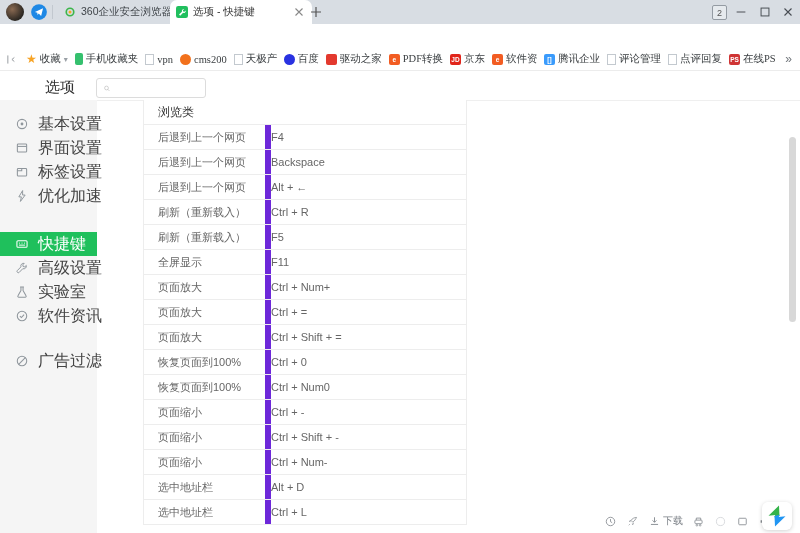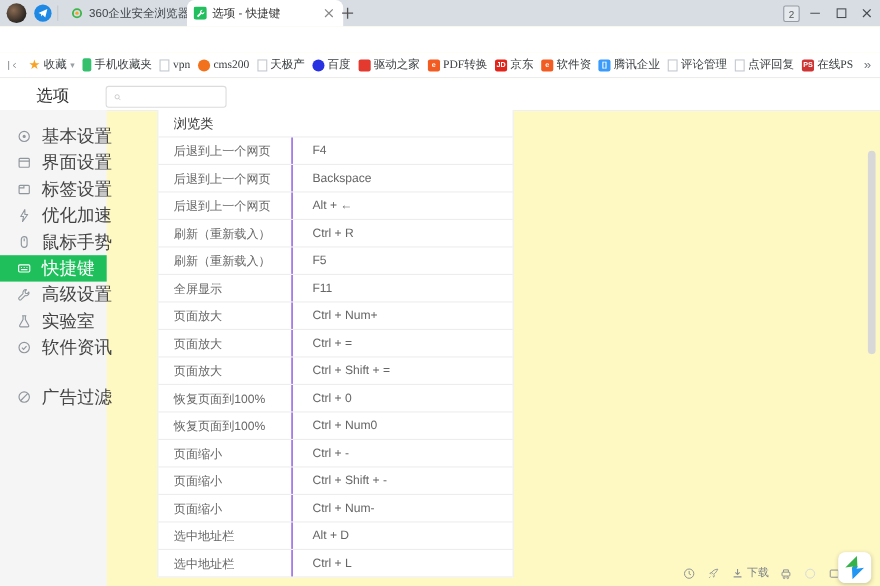--- a/index.html
+++ b/index.html
@@ -1,16 +1,16 @@
 <!DOCTYPE html>
 <html><head>
 <meta charset="utf-8">
 <style>
   html,body{margin:0;padding:0;background:#e9e9e9;}
-  #root{position:relative;width:800px;height:533px;background:#fef9c3;overflow:hidden;
+  #root{position:relative;width:800px;height:533px;background:#ffffff;overflow:hidden;
         font-family:"Liberation Sans","DejaVu Sans",sans-serif;color:#333;}
   .abs{position:absolute;}
   .flex{display:flex;align-items:center;}
   .ic{display:inline-flex;align-items:center;justify-content:center;}
   .ic svg{display:block;}
 
   
   .tabbar{left:0;top:0;width:800px;height:24px;background:#d8dde3;}
   .avatar{left:6px;top:3px;width:18px;height:18px;border-radius:50%;
           background:radial-gradient(circle at 35% 35%,#8a6a52,#2b2722 70%);}
@@ -48,48 +48,48 @@
   .bstar{color:#f7a325;font-size:12px;line-height:12px;}
   .bpage{width:9px;height:11px;border:1px solid #c3c9cf;background:#fff;box-sizing:border-box;}
   .bphone{width:8px;height:12px;border-radius:2px;background:#35c06e;}
   .bsq{width:11px;height:11px;color:#fff;font-size:6.5px;font-weight:bold;
        display:flex;align-items:center;justify-content:center;flex:0 0 auto;}
   .bcaret{color:#9aa0a6;font-size:8px;}
   .bmore{position:absolute;right:5px;top:52px;font-size:12px;color:#70757a;background:#fff;padding:0 3px;}
 
   
   .pheader{left:0;top:71px;width:800px;height:29px;background:#fff;border-bottom:1px solid #efefef;}
-  .ptitle{left:33px;top:78px;font-size:15px;color:#333;}
+  .ptitle{left:45px;top:78px;font-size:15px;color:#333;}
   .psearch{left:96px;top:78px;width:110px;height:20px;border:1px solid #dcdcdc;border-radius:3px;
            background:#fff;display:flex;align-items:center;padding:0 6px;gap:4px;box-sizing:border-box;}
   .psearch input{border:none;outline:none;width:80px;font-size:10px;background:transparent;font-family:inherit;}
 
   
   .sidebar{left:0;top:100px;width:97px;height:433px;background:#f5f5f5;}
   .sbi{position:absolute;left:0;width:97px;height:24px;display:flex;align-items:center;
        color:#444;font-size:16px;cursor:default;}
   .sbi .ic{position:absolute;left:15px;width:14px;height:14px;color:#8f969c;}
   .sbi .lbl{position:absolute;left:38px;white-space:nowrap;}
   .sbi.sel{background:#1fc05c;color:#fff;}
   .sbi.sel .ic{color:#fff;}
 
   
   .tablewrap{left:143px;top:100px;width:324px;border-left:1px solid #ededed;border-right:1px solid #ededed;
              box-sizing:border-box;background:#fff;}
   .thead{height:25px;display:flex;align-items:center;padding-left:14px;font-size:12px;
          font-weight:normal;color:#333;border-bottom:1px solid #ededed;box-sizing:border-box;}
   .trow{height:25px;display:flex;border-bottom:1px solid #ededed;box-sizing:border-box;font-size:11px;color:#666;}
   .tc1{width:121px;display:flex;align-items:center;padding-left:14px;box-sizing:border-box;}
-  .tc2{flex:1;display:flex;align-items:center;padding-left:18px;border-left:1px solid #6d28d9;box-sizing:border-box;}
+  .tc2{flex:1;display:flex;align-items:center;border-left:6px solid #6d28d9;box-sizing:border-box;}
 
   
   .scrollthumb{left:789px;top:137px;width:7px;height:185px;background:#d8d8d8;border-radius:3.5px;}
 
   
-  .statusrow{left:620px;top:514px;display:flex;align-items:center;gap:9px;}
+  .statusrow{left:604px;top:514px;display:flex;align-items:center;gap:9px;}
   .stic{width:13px;height:13px;color:#8b9095;}
   .dlwrap{display:flex;align-items:center;gap:2px;}
   .dltxt{font-size:10px;color:#7d8288;}
   .chatic{color:#d4d7da;}
   .cornerlogo{left:762px;top:502px;width:30px;height:28px;border-radius:6px;background:#fff;
               box-shadow:0 1px 4px rgba(0,0,0,.18);display:flex;align-items:center;justify-content:center;}
 </style>
 </head>
 <body>
 
@@ -386,29 +386,20 @@
         <span class="lbl">标签设置</span>
       </div>
       <div class="sbi" style="top: 84px;">
         <span class="ic">
           <svg viewBox="0 0 16 16" width="100%" height="100%">
             <path d="M8.7 1.8 4.4 9h2.9L6.2 14.2 11.6 6.9H8.7z" fill="none" stroke="currentColor" stroke-width="1.1" stroke-linejoin="round"></path>
           </svg>
         </span>
         <span class="lbl">优化加速</span>
       </div>
-      <div class="sbi" style="top: 108px;">
-        <span class="ic">
-          <svg viewBox="0 0 16 16" width="100%" height="100%">
-            <rect x="5" y="2.4" width="6" height="11.2" rx="3" fill="none" stroke="currentColor" stroke-width="1.2"></rect>
-            <path d="M8 4.4v2.8" stroke="currentColor" stroke-width="1.2"></path>
-          </svg>
-        </span>
-        <span class="lbl">鼠标手势</span>
-      </div>
       <div class="sbi" style="top: 156px;">
         <span class="ic">
           <svg viewBox="0 0 16 16" width="100%" height="100%">
             <path d="M12.9 5.1a3.1 3.1 0 0 1-4 3.7l-4.2 4.3a1.5 1.5 0 0 1-2.1-2.1L6.8 6.7a3.1 3.1 0 0 1 3.7-4L8.9 4.4l.4 1.9 1.9.4z" fill="none" stroke="currentColor" stroke-width="1.1" stroke-linejoin="round"></path>
           </svg>
         </span>
         <span class="lbl">高级设置</span>
       </div>
       <div class="sbi sel" style="top: 132px;">
         <span class="ic">

